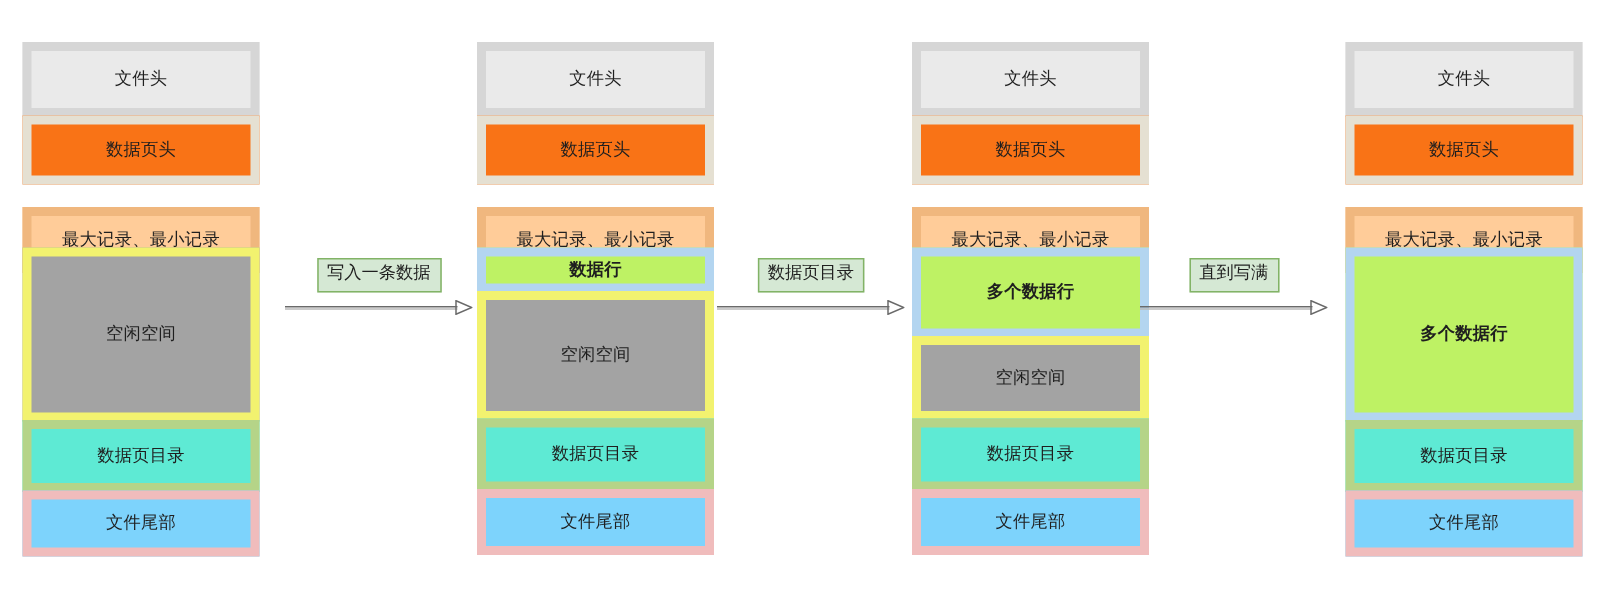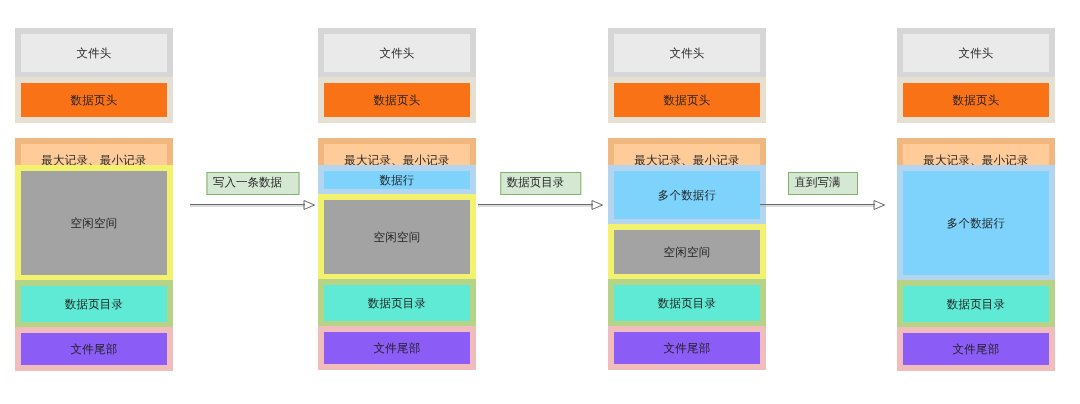--- a/index.html
+++ b/index.html
@@ -39,41 +39,41 @@
     text-align: center;
     font-size: 11.5px;
     line-height: 1.25;
     color: #1f1f1f;
     letter-spacing: 0.2px;
     white-space: nowrap;
   }
   .seg.c-head   { background: #eaeaea; border-color: #d6d6d6; }
   .seg.c-pghead { background: #f97316; border-color: #e5e0d2; }
   .seg.c-minmax { background: #ffcc99; border-color: #f0b77e; margin-top: 16px; }
-  .seg.c-rows   { background: #7dd3fc; border-color: #b3d5f0; }
+  .seg.c-rows   { background: #bef264; border-color: #b3d5f0; font-weight: bold; }
   .seg.c-free   { background: #a3a3a3; border-color: #f2f26f; }
   .seg.c-dir    { background: #5eead4; border-color: #b5d488; }
-  .seg.c-tail   { background: #8b5cf6; border-color: #f0bcbc; }
+  .seg.c-tail   { background: #7dd3fc; border-color: #f0bcbc; }
 
   
   .arrow-group {
     position: absolute;
     height: 46px;
   }
   .arrow-label {
     position: absolute;
     left: 50%;
     transform: translateX(-50%);
     top: 0;
     background: #d5e8d4;
     border: 1px solid #82b366;
     color: #1f1f1f;
     font-size: 11.5px;
     line-height: 1;
-    padding: 4px 16px 5px 6px;
+    padding: 4px 6px 5px 6px;
     white-space: nowrap;
   }
   .arrow-line {
     position: absolute;
     left: 0;
     top: 28px;
     width: 100%;
     height: 10px;
   }
   .arrow-line svg { display: block; }

